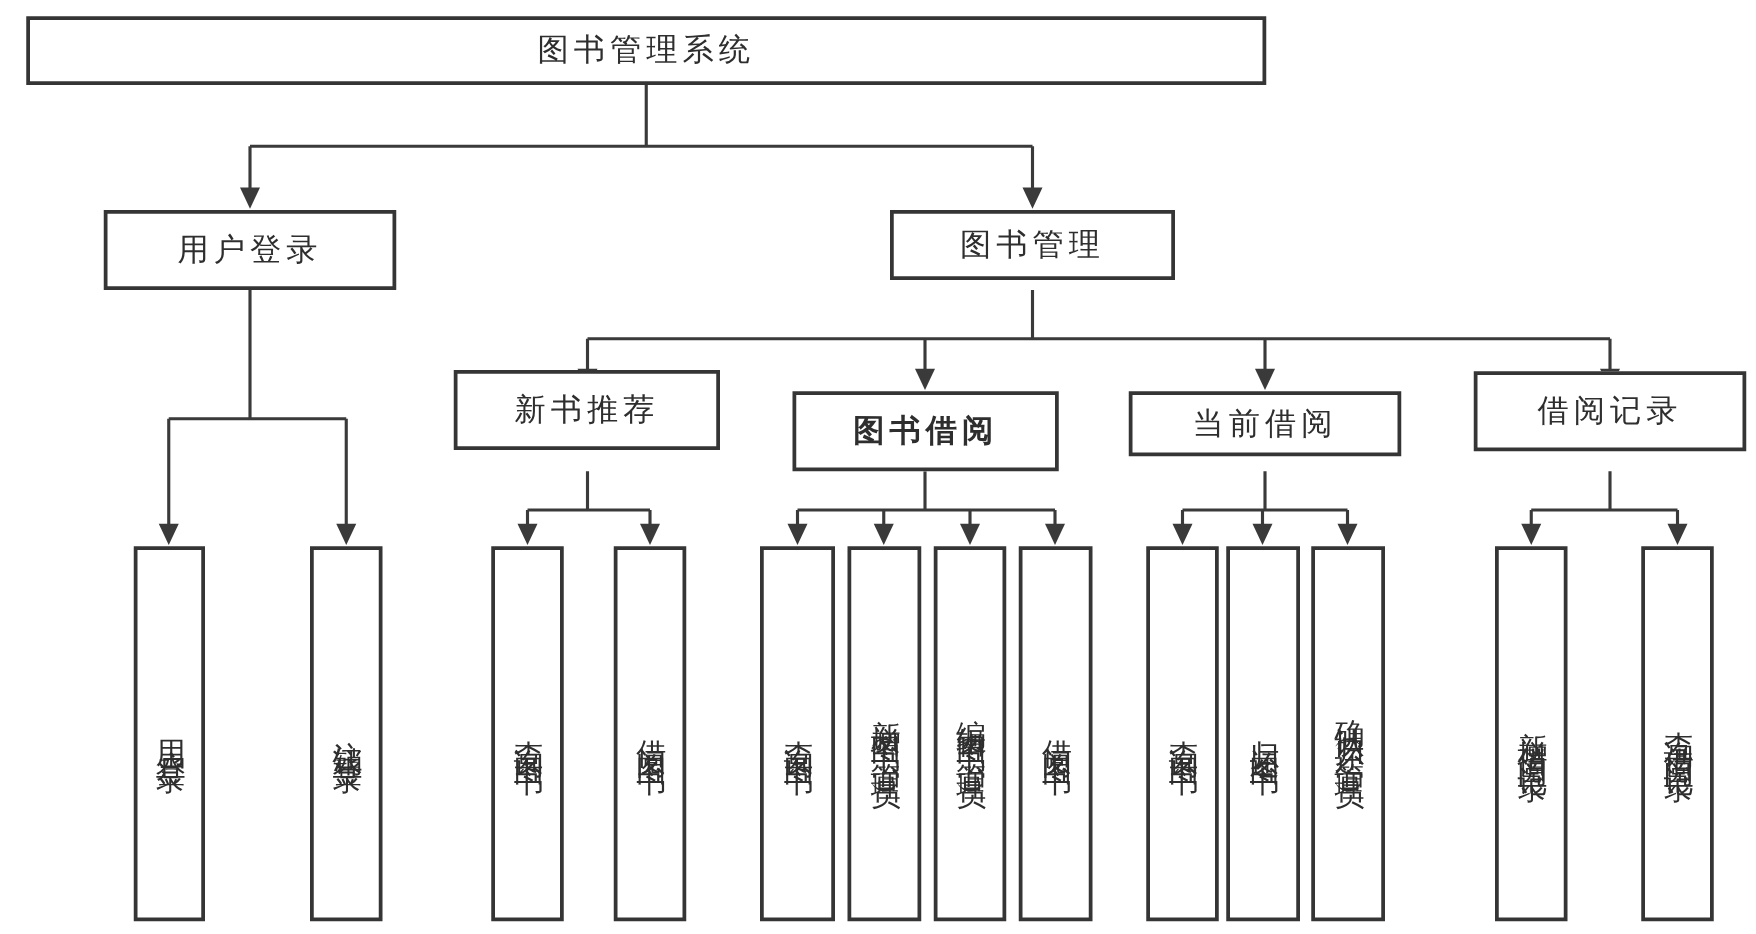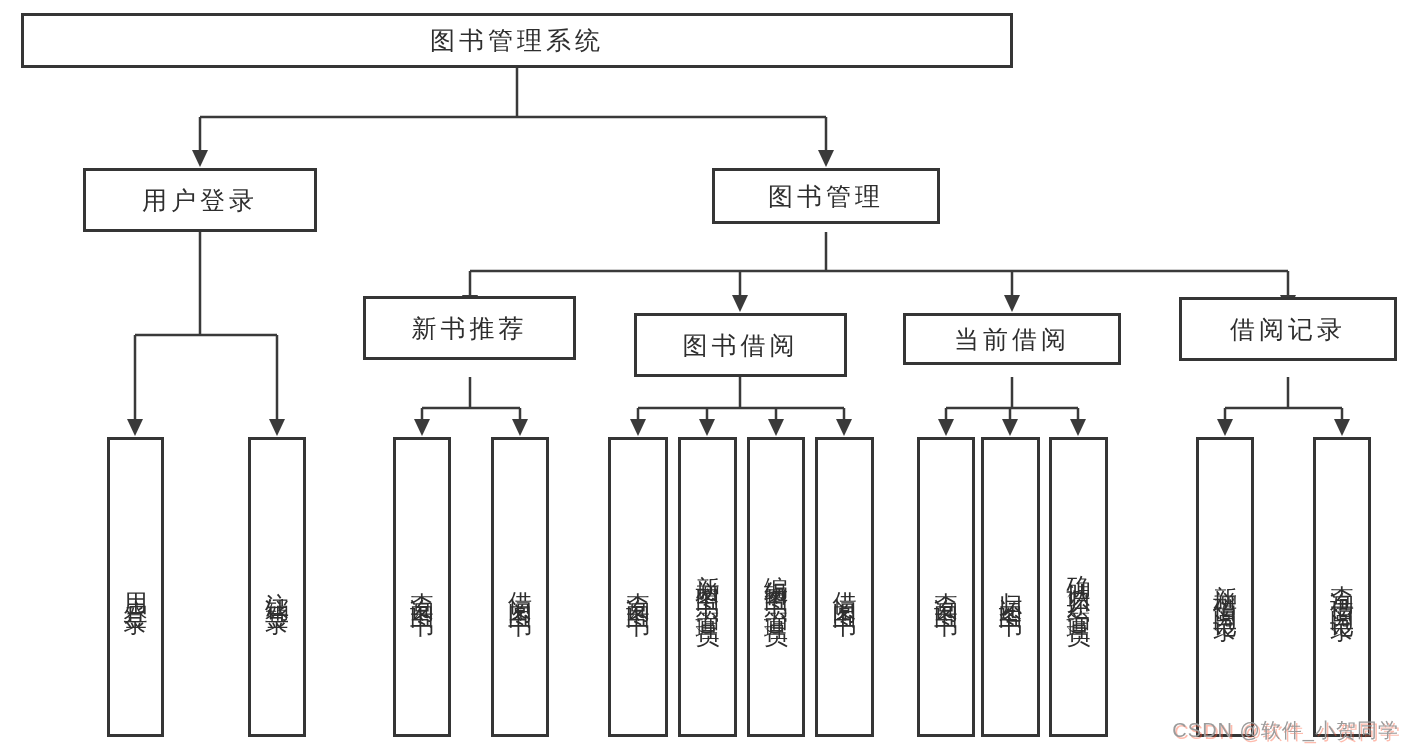--- a/index.html
+++ b/index.html
@@ -97,21 +97,21 @@
   <div class="box h" style="left:83px; top:168px; width:234px; height:64px;">
     <span>用户登录</span>
   </div>
   <div class="box h" style="left:712px; top:168px; width:228px; height:56px;">
     <span>图书管理</span>
   </div>
 
   <div class="box h" style="left:363px; top:296px; width:213px; height:64px;">
     <span>新书推荐</span>
   </div>
-  <div class="box h" style="left:634px; top:313px; width:213px; height:64px;">
+  <div class="box h" style="left:634px; top:313px; width:213px; height:64px;font-weight:bold;">
     <span>图书借阅</span>
   </div>
   <div class="box h" style="left:903px; top:313px; width:218px; height:52px;">
     <span>当前借阅</span>
   </div>
   <div class="box h" style="left:1179px; top:297px; width:218px; height:64px;">
     <span>借阅记录</span>
   </div>
 
   <div class="box v" style="left:107px; top:437px; width:57px; height:300px;">
@@ -151,15 +151,14 @@
     <span class="vtext">确认归还（管理员）</span>
   </div>
 
   <div class="box v" style="left:1196px; top:437px; width:58px; height:300px;">
     <span class="vtext">新增借阅记录</span>
   </div>
   <div class="box v" style="left:1313px; top:437px; width:58px; height:300px;">
     <span class="vtext">查询借阅记录</span>
   </div>
 
-  <div id="watermark">CSDN @软件_小贺同学</div>
 
 </div>
 
 </body></html>

